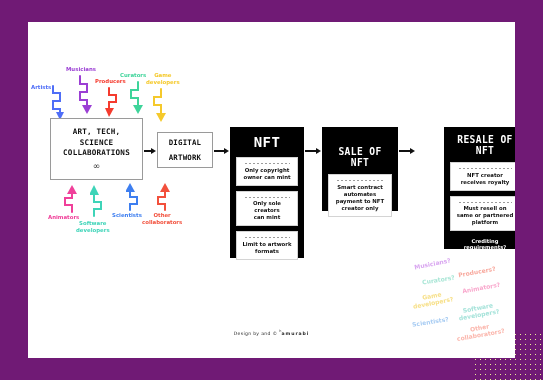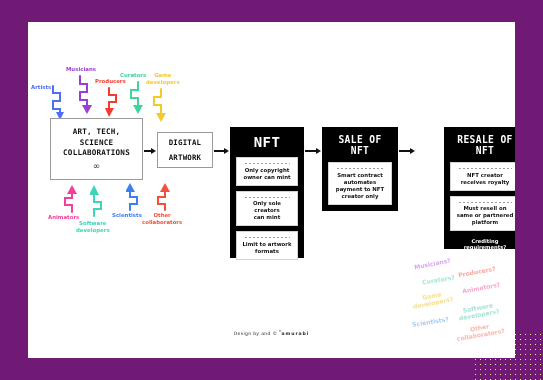--- a/index.html
+++ b/index.html
@@ -119,21 +119,21 @@
     top: 105px;
     width: 74px;
     height: 131px;
     padding: 7px 6px 6px 6px;
   }
   #sale-box {
     left: 294px;
     top: 105px;
     width: 76px;
     height: 84px;
-    padding: 7px 6px 6px 6px;
+    padding: 19px 6px 6px 6px;
   }
   #resale-box {
     left: 388px;
     top: 105px;
     width: 82px;
     height: 122px;
     padding: 7px 6px 6px 6px;
     margin-left: 28px;
   }
 

